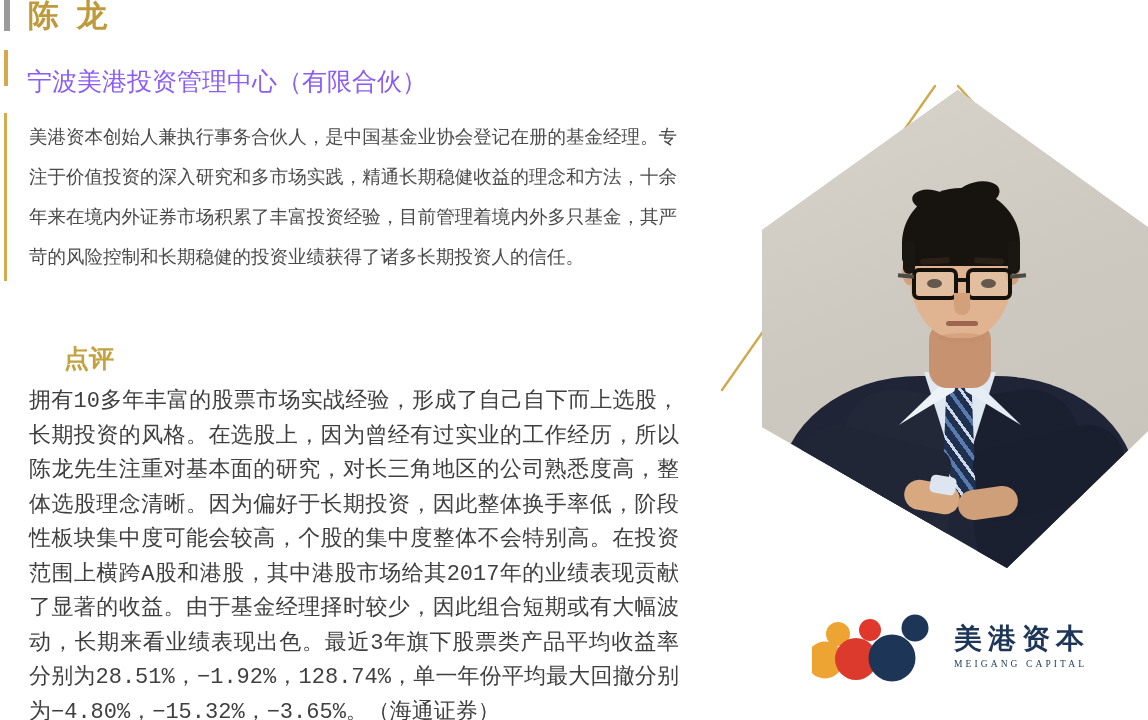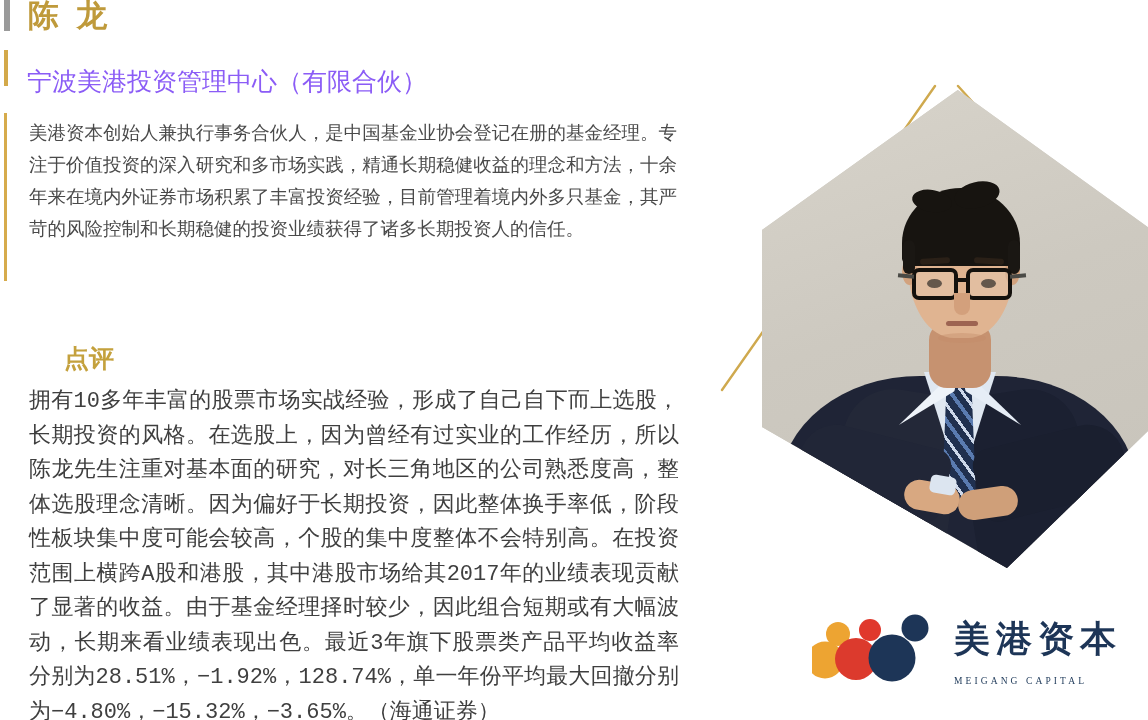--- a/index.html
+++ b/index.html
@@ -48,21 +48,21 @@
     margin-top: 12px;
   }
 
   
   #bio {
     position: absolute;
     left: 29px; top: 117px;
     width: 648px;
     font-size: 18.5px;
     color: #4a4a4a;
-    line-height: 32px;
+    line-height: 40px;
     text-align: justify;
     text-justify: inter-character;
     font-family: Liberation Sans, sans-serif;
   }
 
   
   #review-heading {
     position: absolute;
     left: 29px; top: 343px;
     font-size: 25px;
@@ -266,33 +266,33 @@
     width: 270px;
     height: 84px;
   }
   #logo-marks { position: absolute; left: 0; top: 0; width: 130px; height: 80px; }
   #logo-text-wrap {
     position: absolute;
     left: 142px; top: 10px;
     font-family: "Liberation Serif", "DejaVu Serif", serif;
   }
   #logo-cn {
-    font-size: 36px;
+    font-size: 28px;
     color: #1e3category;
     color: #1d3557;
     letter-spacing: 6px;
     font-weight: bold;
     line-height: 34px;
     white-space: nowrap;
   }
   #logo-en {
     font-size: 9.5px;
     color: #26405f;
     letter-spacing: 3.1px;
-    margin-top: 20px;
+    margin-top: 3px;
     white-space: nowrap;
   }
 </style>
 </head>
 <body>
 
 <div id="page">
 
   <div class="accent-bar" id="bar-name"></div>
   <div class="accent-bar" id="bar-company"></div>

